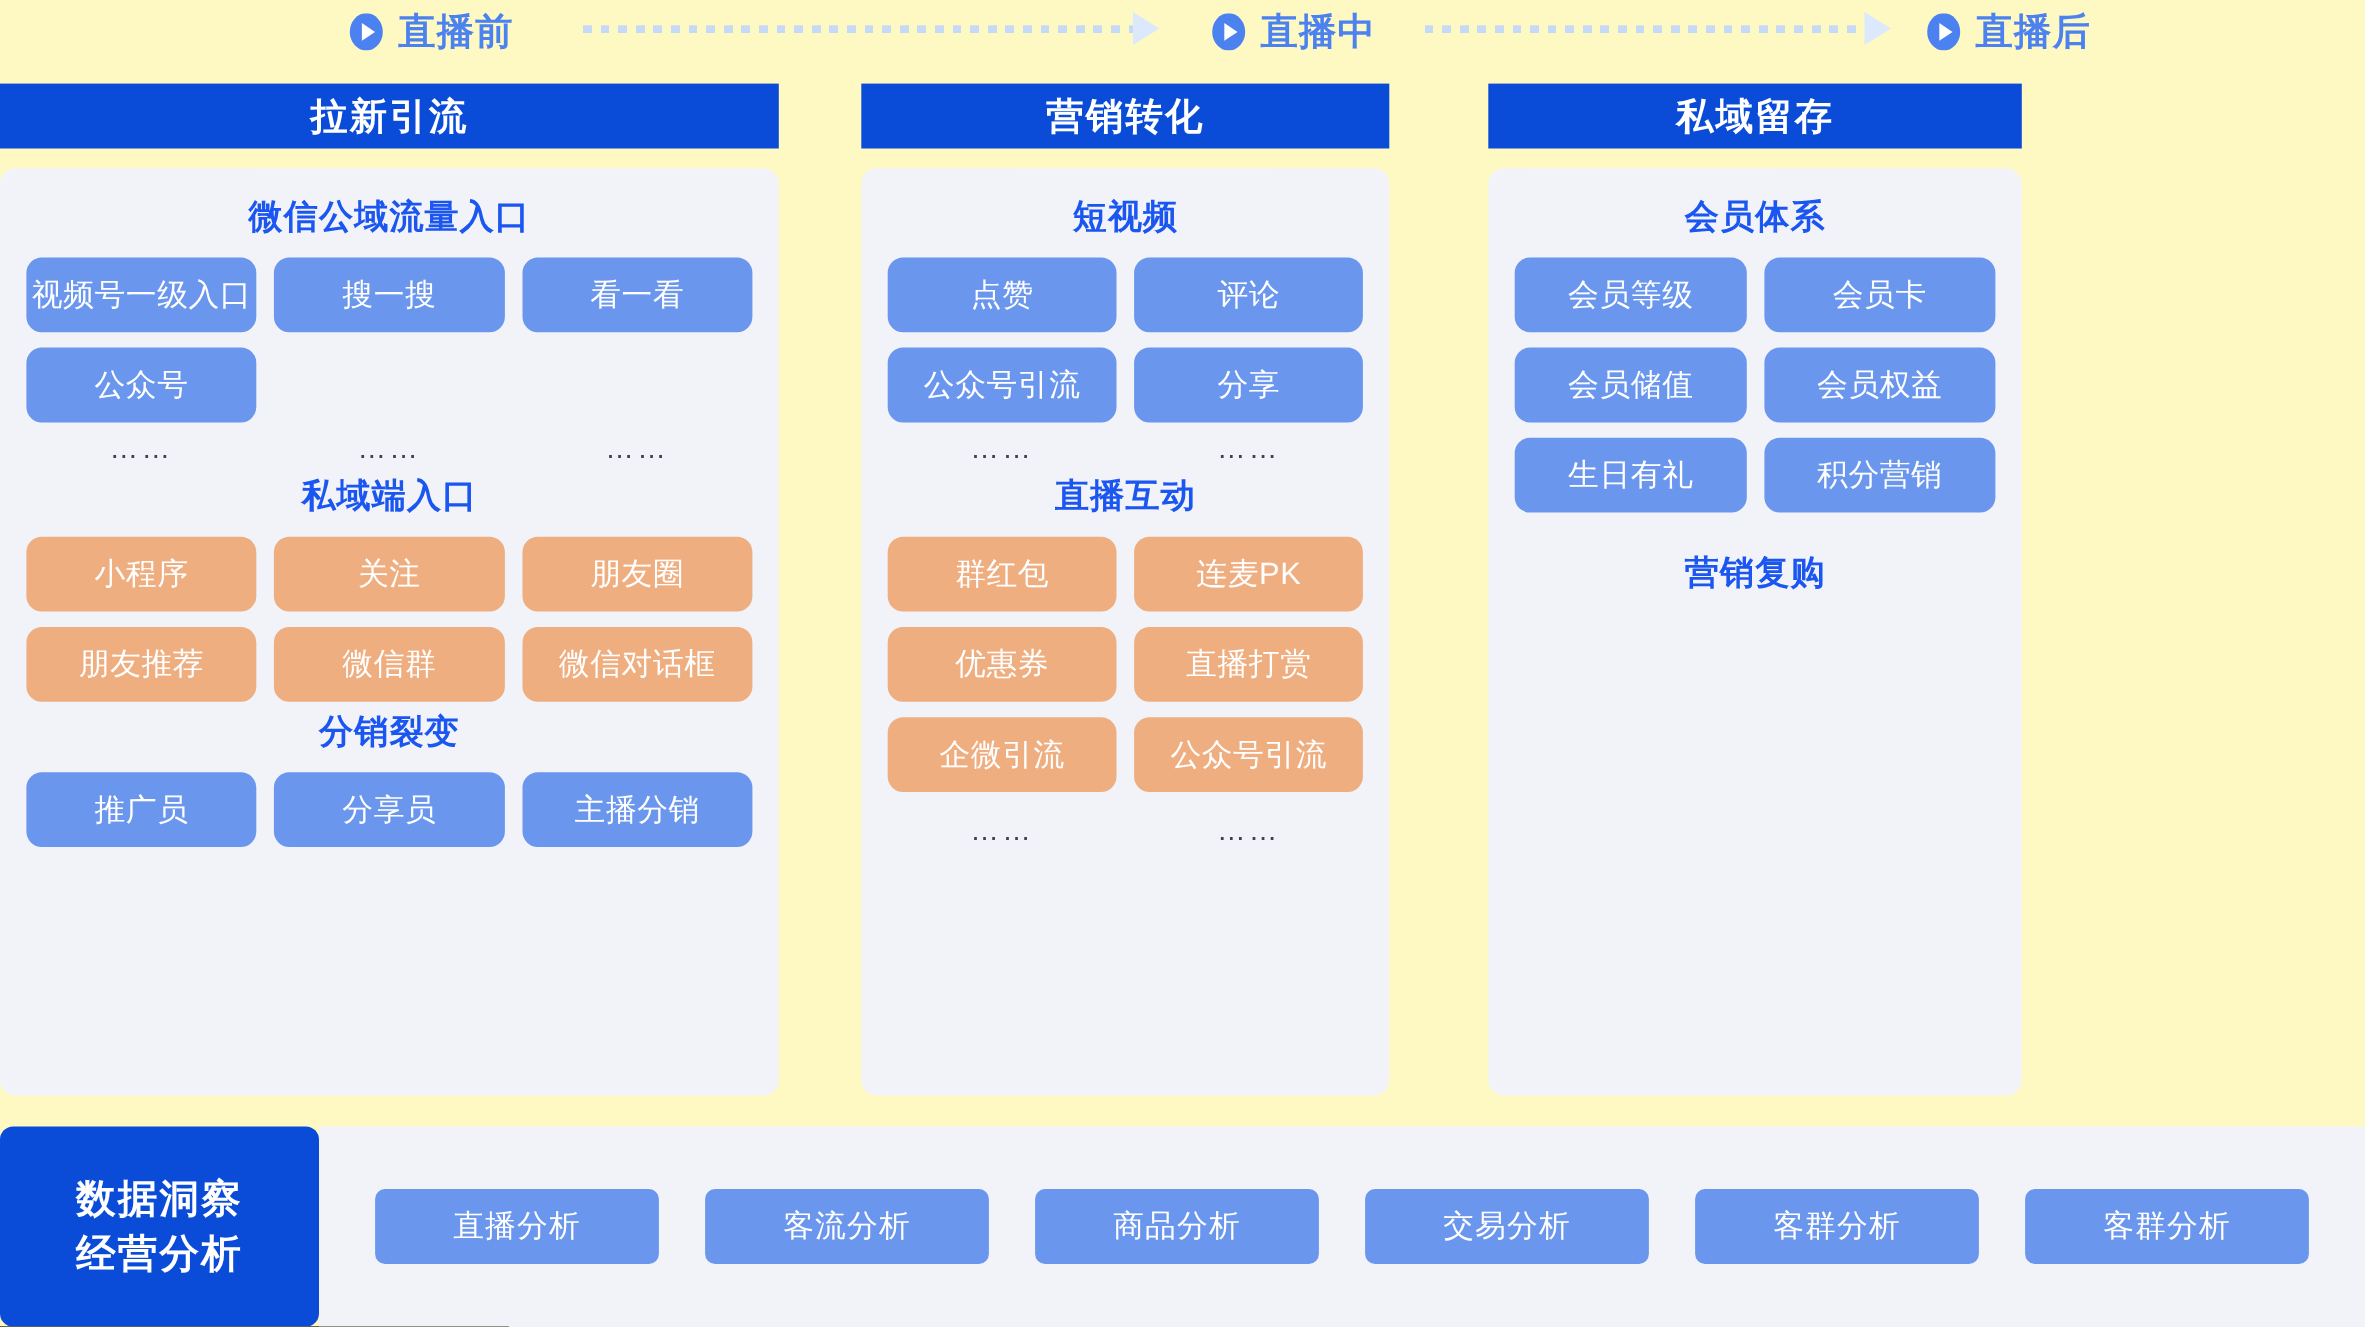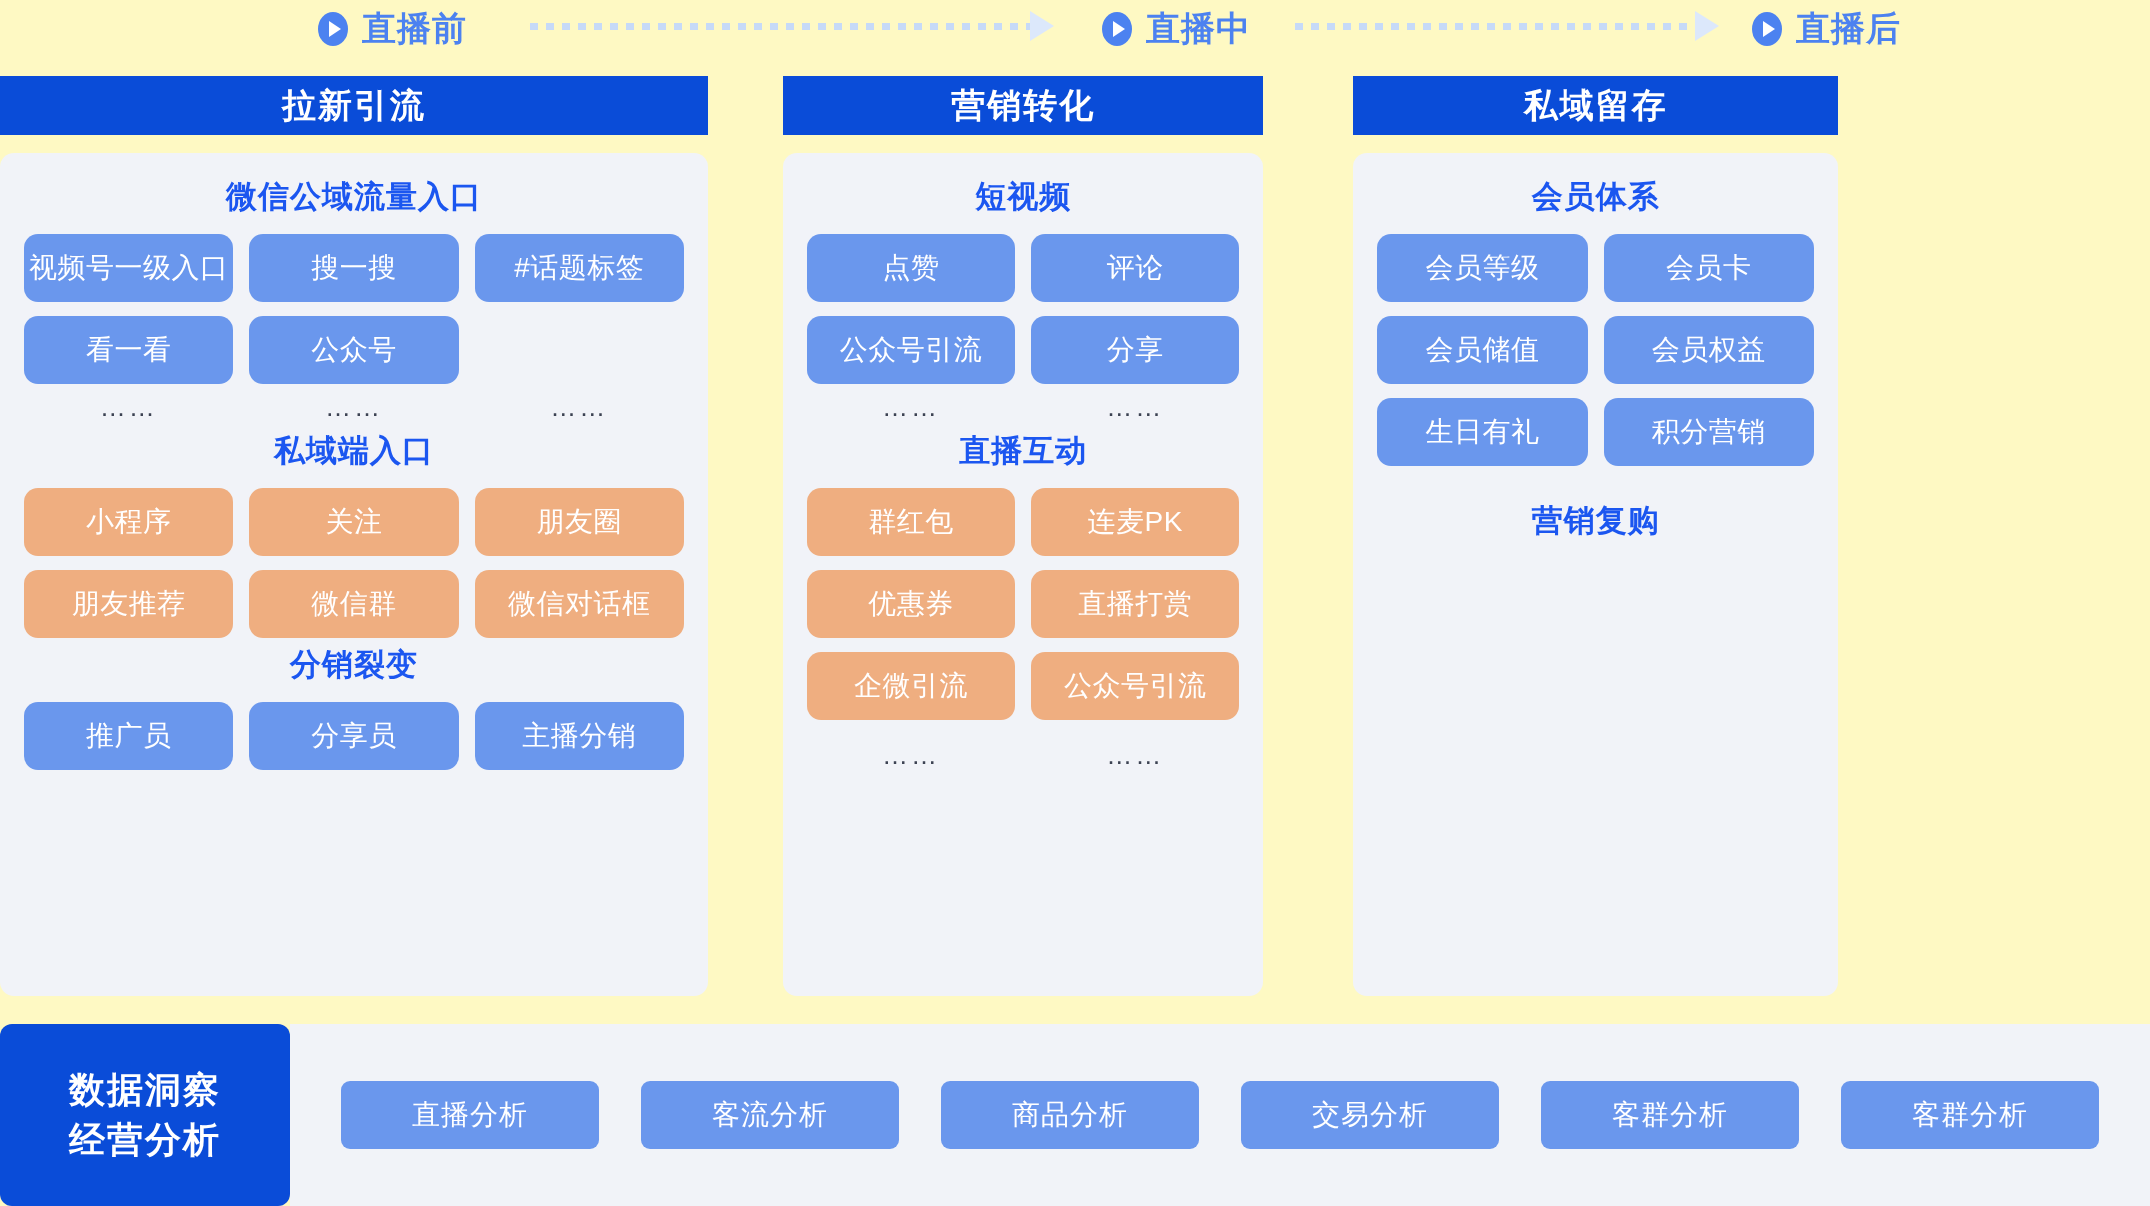--- a/index.html
+++ b/index.html
@@ -240,21 +240,20 @@
   <div class="columns">
 
     <div class="column col-1">
       <div class="col-header">拉新引流</div>
       <div class="col-card">
 
         <div class="section-title tight">微信公域流量入口</div>
         <div class="pill-grid grid-3">
           <div class="pill blue">视频号一级入口</div>
           <div class="pill blue">搜一搜</div>
-          <div class="pill blue">#话题标签</div>
           <div class="pill blue">看一看</div>
           <div class="pill blue">公众号</div>
         </div>
         <div class="dots-row grid-3" style="display:grid;grid-template-columns:repeat(3,1fr);">
           <div class="dots-cell">……</div>
           <div class="dots-cell">……</div>
           <div class="dots-cell">……</div>
         </div>
 
         <div class="section-title">私域端入口</div>

